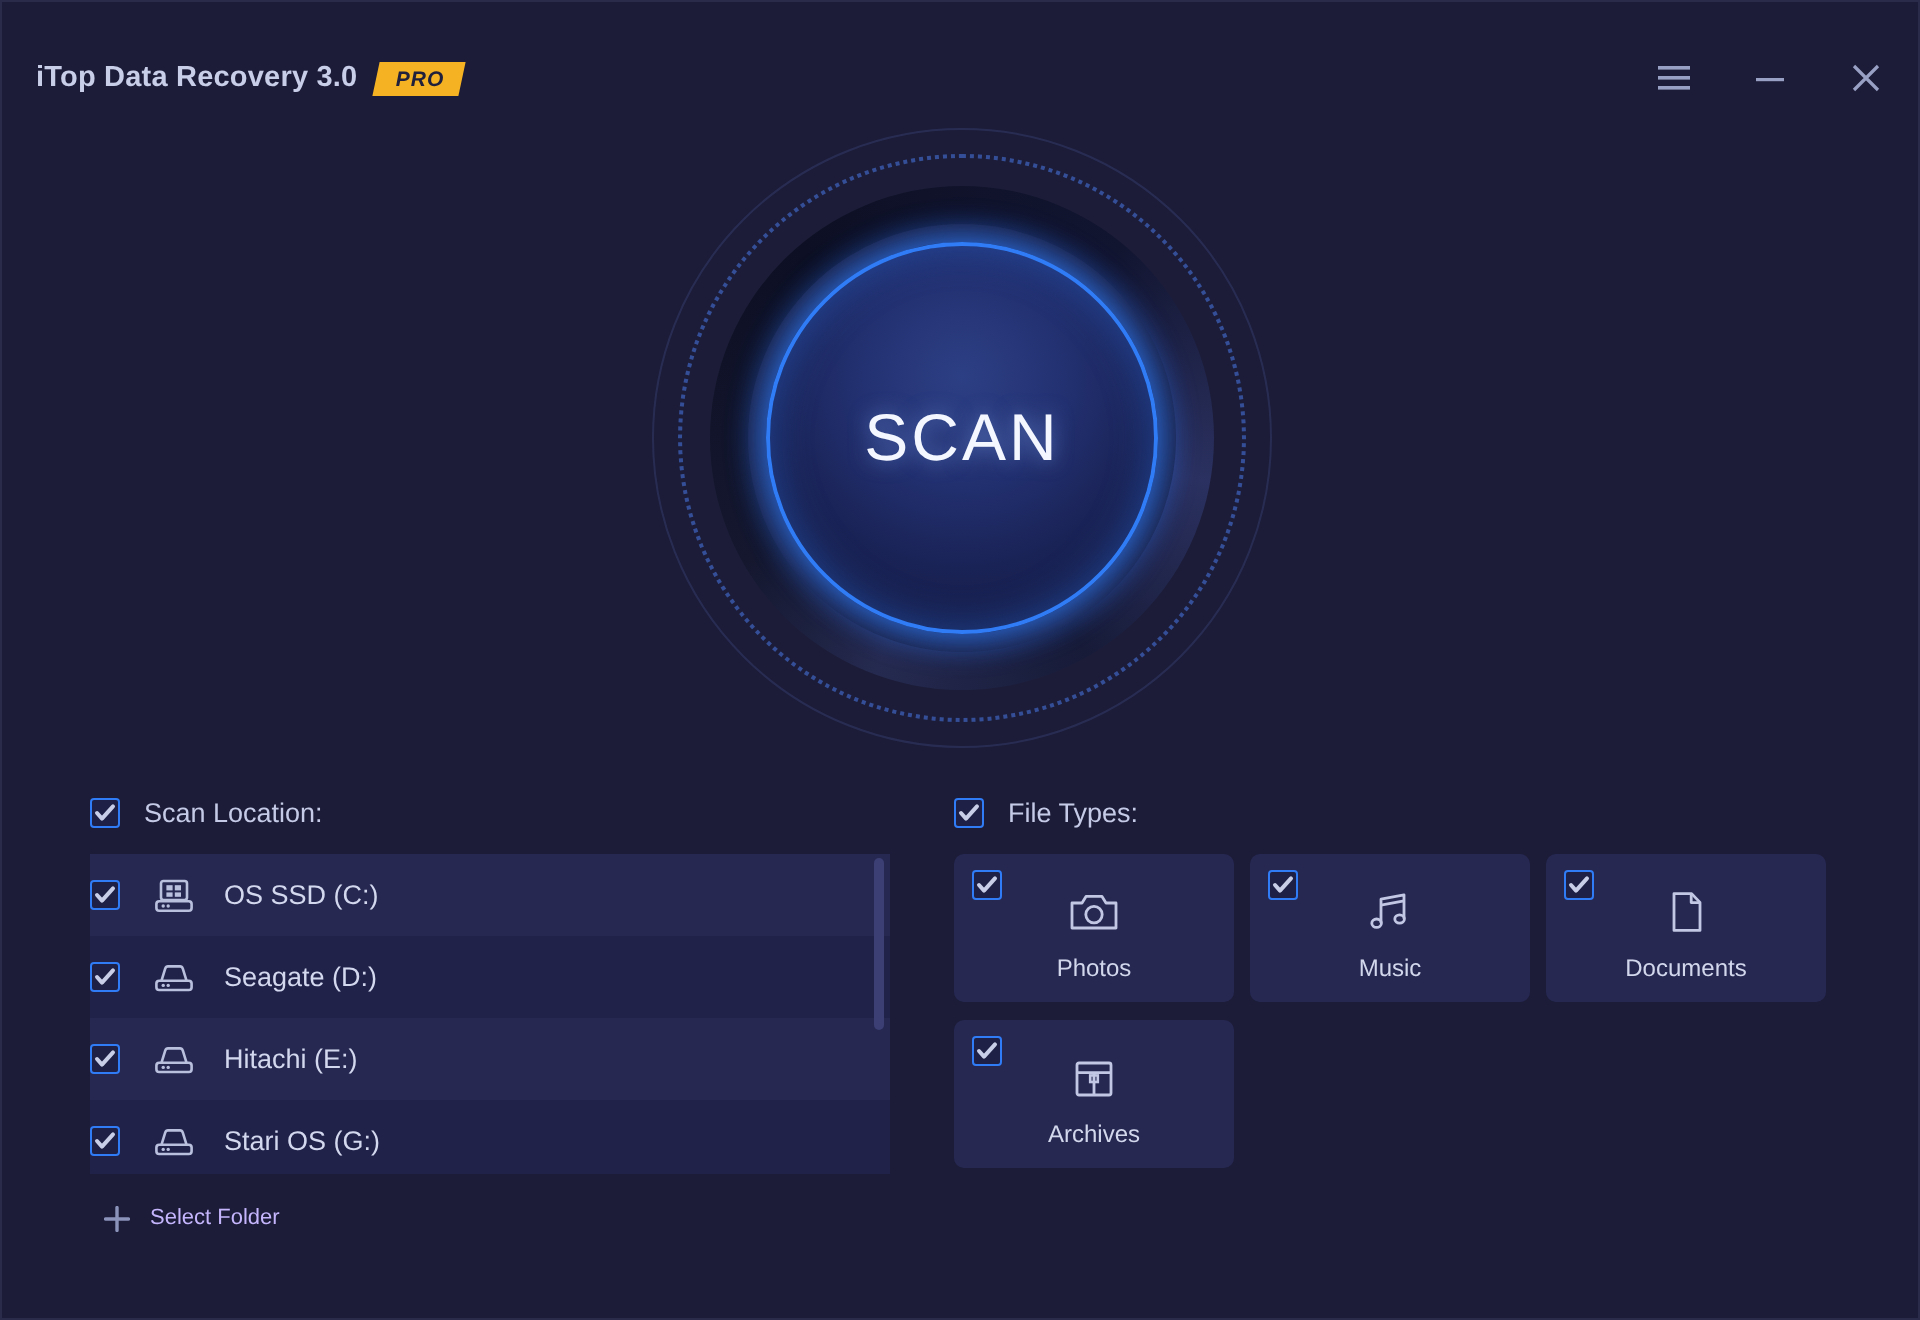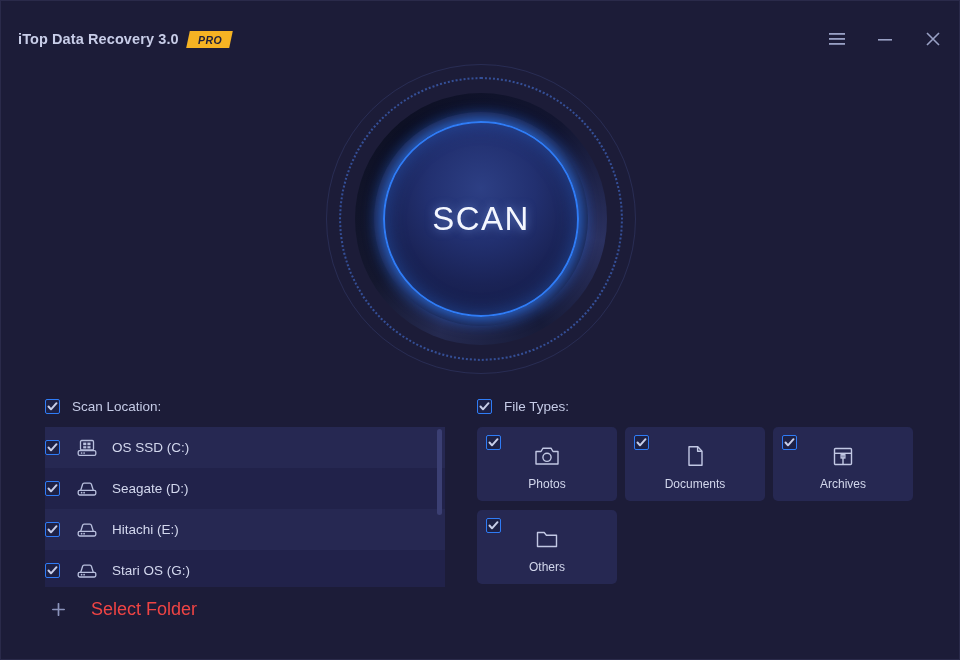--- a/index.html
+++ b/index.html
@@ -284,23 +284,23 @@
     color: #8b93bb;
   }
   .select-folder .plus {
     width: 14px;
     height: 14px;
     display: flex;
     align-items: center;
     justify-content: center;
   }
   .select-folder .sf-label {
-    margin-left: 26px;
-    font-size: 18px;
-    color: #ef4444;
+    margin-left: 10px;
+    font-size: 11px;
+    color: #c4b5fd;
   }
 
   
   .ft-grid {
     display: grid;
     grid-template-columns: repeat(3, 140px);
     grid-template-rows: repeat(2, 74px);
     gap: 9px 8px;
   }
   .ft-card {
@@ -495,20 +495,36 @@
           <div class="ft-icon">
             <svg width="26" height="22" viewBox="0 0 26 22">
               <path d="M2 6.5 H7 L9 3.2 H17 L19 6.5 H24 V19 H2 Z" stroke="currentColor" stroke-width="1.4" fill="none" stroke-linejoin="round"></path>
               <circle cx="13" cy="12.3" r="4.1" stroke="currentColor" stroke-width="1.4" fill="none"></circle>
             </svg>
           </div>
           <div class="ft-label">Photos</div>
         </div>
 
 
+        <div class="ft-card">
+          <div class="cb">
+            <svg width="11" height="11" viewBox="0 0 11 11">
+              <path d="M1.5 5.5 L4 8.3 L9.5 2.2" stroke="#c8cee8" stroke-width="2" fill="none" stroke-linecap="round" stroke-linejoin="round"></path>
+            </svg>
+          </div>
+          <div class="ft-icon">
+            <svg width="26" height="22" viewBox="0 0 26 22">
+              <path d="M8.5 16.5 V4.6 L20 2.4 V14.4" stroke="currentColor" stroke-width="1.4" fill="none" stroke-linejoin="round"></path>
+              <path d="M8.5 7.6 L20 5.4" stroke="currentColor" stroke-width="1.4" fill="none"></path>
+              <ellipse cx="6.3" cy="16.6" rx="2.4" ry="2.1" stroke="currentColor" stroke-width="1.4" fill="none"></ellipse>
+              <ellipse cx="17.8" cy="14.5" rx="2.4" ry="2.1" stroke="currentColor" stroke-width="1.4" fill="none"></ellipse>
+            </svg>
+          </div>
+          <div class="ft-label">Music</div>
+        </div>
 
         <div class="ft-card">
           <div class="cb">
             <svg width="11" height="11" viewBox="0 0 11 11">
               <path d="M1.5 5.5 L4 8.3 L9.5 2.2" stroke="#c8cee8" stroke-width="2" fill="none" stroke-linecap="round" stroke-linejoin="round"></path>
             </svg>
           </div>
           <div class="ft-icon">
             <svg width="26" height="22" viewBox="0 0 26 22">
               <path d="M7 1.8 H15.8 L20 6.2 V20.2 H7 Z" stroke="currentColor" stroke-width="1.4" fill="none" stroke-linejoin="round"></path>
@@ -528,31 +544,18 @@
             <svg width="26" height="22" viewBox="0 0 26 22">
               <rect x="4.5" y="3.5" width="17" height="16" rx="1" stroke="currentColor" stroke-width="1.4" fill="none"></rect>
               <path d="M4.5 8.3 H21.5" stroke="currentColor" stroke-width="1.4" fill="none"></path>
               <path d="M13 8.3 V19.5" stroke="currentColor" stroke-width="1.4" fill="none"></path>
               <rect x="11.1" y="9.7" width="3.8" height="3.3" stroke="currentColor" stroke-width="1.3" fill="none"></rect>
             </svg>
           </div>
           <div class="ft-label">Archives</div>
         </div>
 
-        <div class="ft-card">
-          <div class="cb">
-            <svg width="11" height="11" viewBox="0 0 11 11">
-              <path d="M1.5 5.5 L4 8.3 L9.5 2.2" stroke="#c8cee8" stroke-width="2" fill="none" stroke-linecap="round" stroke-linejoin="round"></path>
-            </svg>
-          </div>
-          <div class="ft-icon">
-            <svg width="26" height="22" viewBox="0 0 26 22">
-              <path d="M3.5 18.5 V4.5 H10.2 L12.4 7.2 H22.5 V18.5 Z" stroke="currentColor" stroke-width="1.4" fill="none" stroke-linejoin="round"></path>
-            </svg>
-          </div>
-          <div class="ft-label">Others</div>
-        </div>
 
       </div>
     </div>
 
   </div>
 </div>
 
 </body></html>

